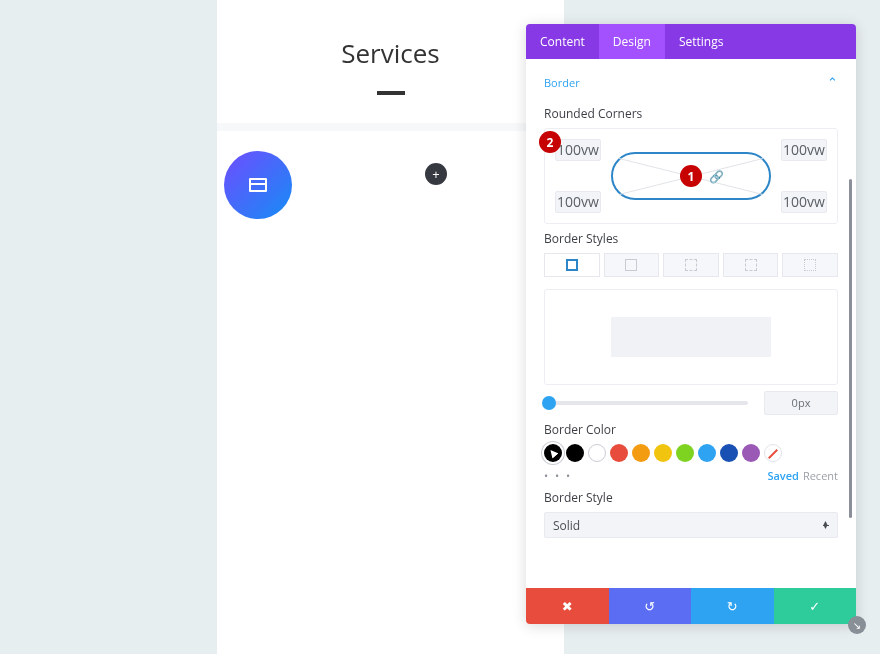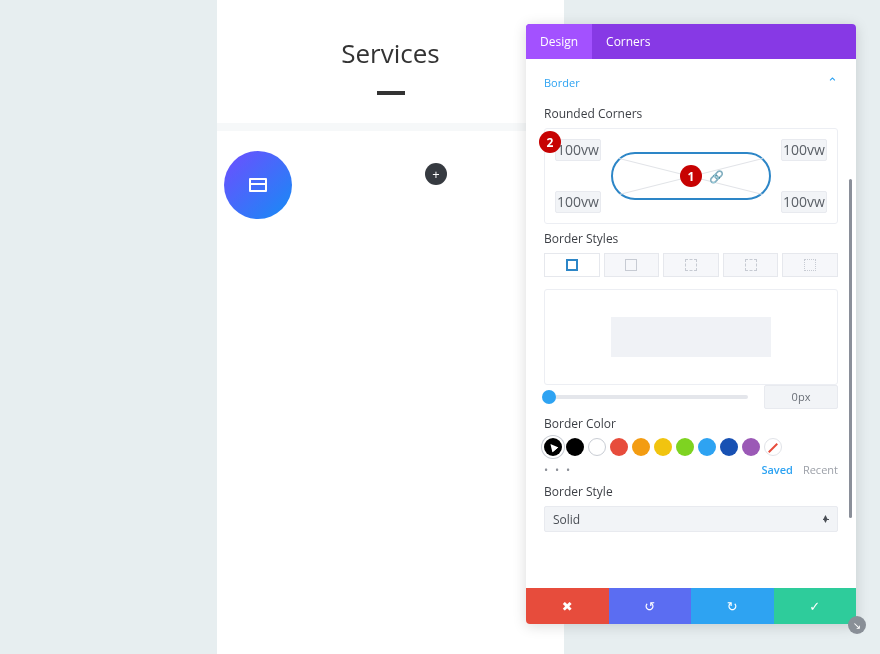--- a/index.html
+++ b/index.html
@@ -52,35 +52,35 @@
 .style-cell.sel { background:#fff; }
 .style-swatch { width:12px; height:12px; }
 .sw-solid { border:2px solid #2d86c7;}
 .sw-light { border:1px solid #c7cbd3;}
 .sw-dash { border:1px dashed #c7cbd3;}
 .sw-dot  { border:1px dotted #c7cbd3;}
 
 .style-preview-box { height:96px; border:1px solid #eceef3; border-radius:3px; margin-top:12px; display:flex; align-items:center; justify-content:center;}
 .style-preview-inner { width:160px; height:40px; background:#f0f2f6;}
 
-.width-row { display:flex; align-items:center; gap:16px; }
+.width-row { display:flex; align-items:center; gap:16px; margin-top:6px;}
 .slider { position:relative; flex:1; height:4px; background:#e4e6eb; border-radius:2px;}
 .slider-thumb { position:absolute; left:0; top:50%; transform:translate(-2px,-50%); width:14px; height:14px; border-radius:50%; background:#2ea3f2;}
 .width-val { width:74px; background:#f2f4f7; border:1px solid #e8eaef; font-size:11px; text-align:center; line-height:22px; color:#6a6f77; border-radius:2px;}
 
 .color-row { display:flex; align-items:center; gap:4px; margin-top:6px;}
 .swatch { width:18px; height:18px; border-radius:50%; }
 .swatch.picker { background:#000; box-shadow: 0 0 0 2px #fff, 0 0 0 3px #c9cdd4; display:flex; align-items:center; justify-content:center;}
 .picker-tip { width:8px; height:8px; background:#fff; clip-path: polygon(50% 0,100% 100%,0 100%); transform: rotate(-40deg);} 
 .swatch.outline { background:#fff; border:1px solid #c9cdd4;}
 .swatch.noclr { background:#fff; border:1px solid #e1e3e8; position:relative;}
 .swatch.noclr::after { content:""; position:absolute; left:2px; right:2px; top:50%; border-top:2px solid #e74c3c; transform:rotate(-45deg);}
 .color-sublinks{ display:flex; justify-content:space-between; margin-top:6px; font-size:11px;}
 .dots { color:#8d9199; letter-spacing:2px;}
-.sublink-right { display:flex; gap:10px;}
+.sublink-right { display:flex; gap:4px;}
 .saved { color:#2ea3f2; font-weight:600;}
 .recent { color:#9ca0a8;}
 
 .dropdown { margin-top:6px; position:relative; background:#f2f4f7; border:1px solid #e8eaef; border-radius:2px; height:26px; font-size:12px; color:#4a4e55; padding:0 8px; display:flex; align-items:center;}
 .dropdown::after { content:""; position:absolute; right:8px; top:50%; transform:translateY(-50%); width:6px; height:10px; background:
   linear-gradient(#4a4e55,#4a4e55) center/6px 1px no-repeat; clip-path:none; }
 .dd-caret { position:absolute; right:8px; top:50%; transform:translateY(-50%); display:flex; flex-direction:column; line-height:4px; font-size:7px; color:#4a4e55;}
 
 .panel-footer { display:flex; height:36px;}
 .fbtn { flex:1; display:flex; align-items:center; justify-content:center; color:#fff; font-size:13px; cursor:pointer;}
@@ -99,22 +99,23 @@
     <div class="blurb-circle">
       <div class="window-icon"></div>
     </div>
     <div class="add-badge">+</div>
   </div>
 </div>
 
 <div class="panel">
 
   <div class="tabs">
+    <div class="tab">Content</div>
     <div class="tab active">Design</div>
-    <div class="tab">Corners</div>
+    <div class="tab">Settings</div>
   </div>
 
   <div class="panel-body">
     <div class="body-scroll-ind"></div>
 
     <div class="section-header">
       <span class="section-title">Border</span>
       <span class="chevron">⌃</span>
     </div>
 

